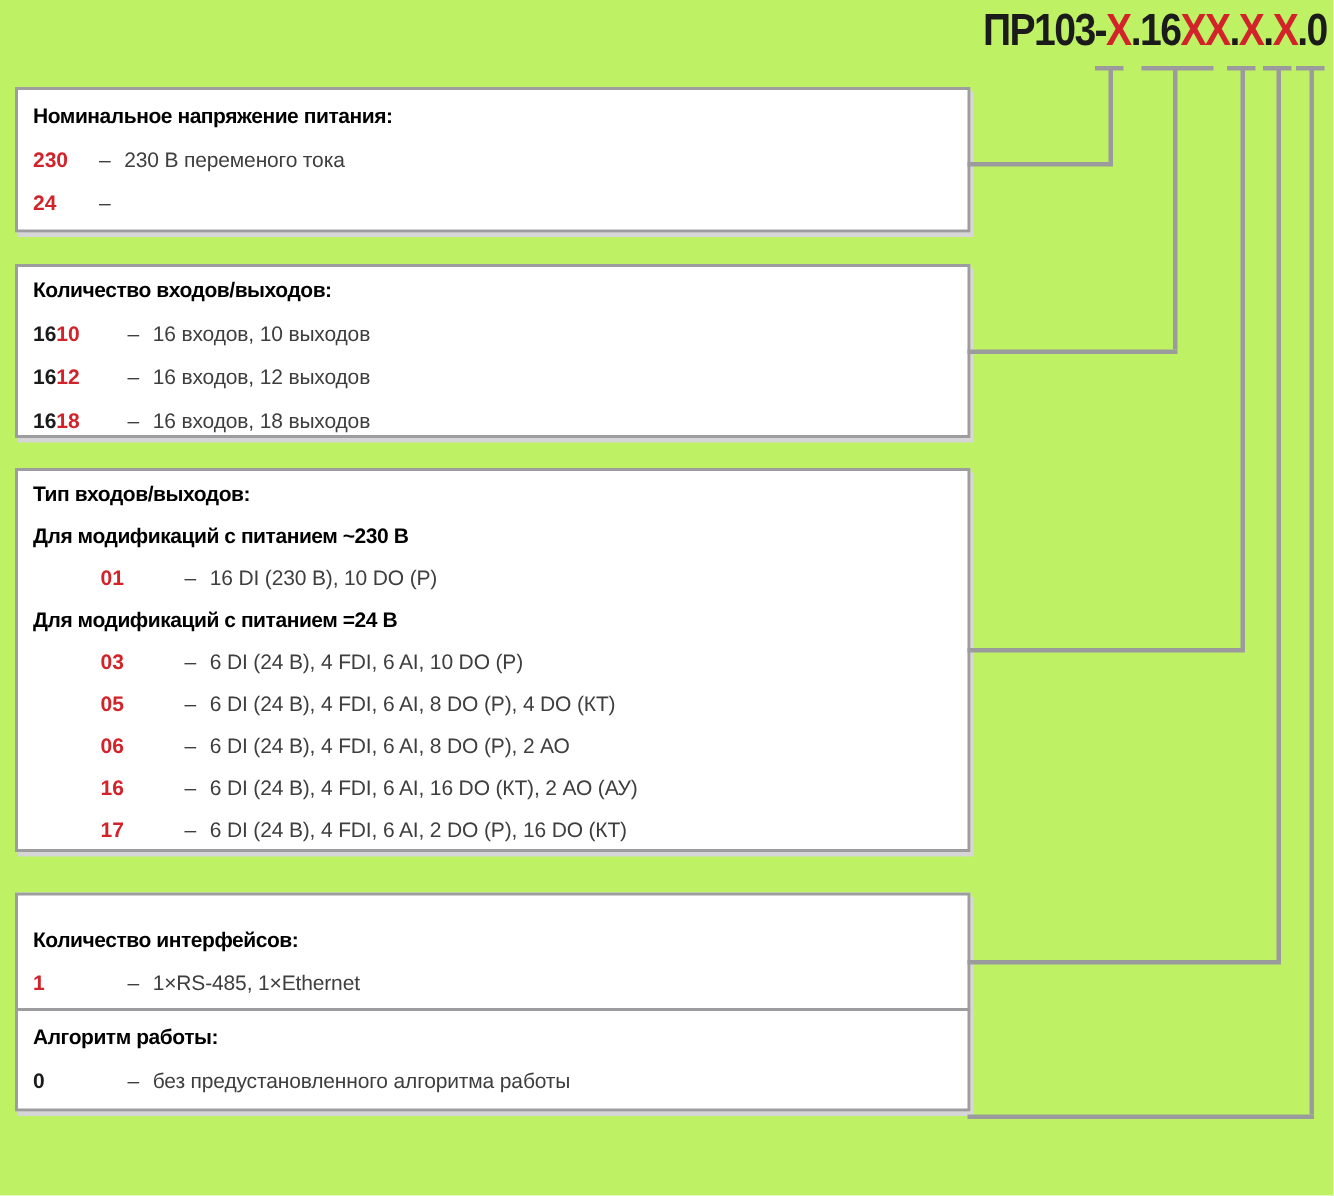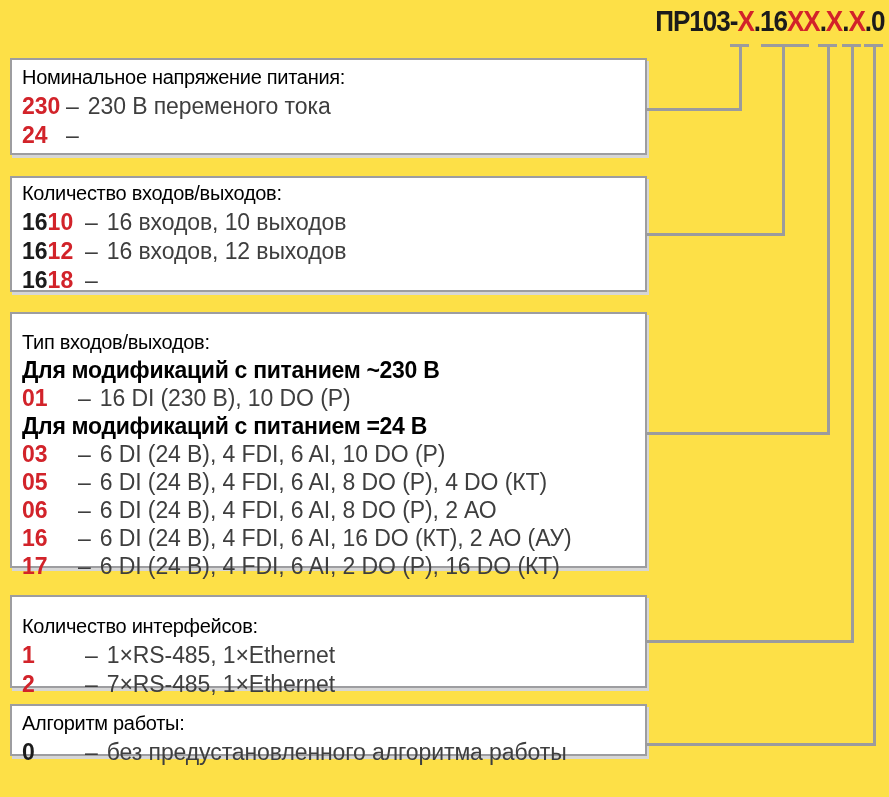--- a/index.html
+++ b/index.html
@@ -1,49 +1,49 @@
 <!DOCTYPE html>
 <html><head>
 <meta charset="utf-8">
 <style>
   html,body{margin:0;padding:0;background:#ffffff;}
   .canvas{
-    position:relative;width:889px;height:797px;background:#fde047;
+    position:relative;width:889px;height:797px;background:#bef264;
     font-family:"Liberation Sans",sans-serif;overflow:hidden;
   }
   
   .title{
     position:absolute;top:4px;right:5px;
     font-size:30px;font-weight:700;letter-spacing:-1.2px;white-space:nowrap;
     transform:scaleX(.87);transform-origin:100% 50%;
     color:#1b1b1b;
   }
   .seg.accent{color:#d2232a;}
   .seg.default{color:#1b1b1b;}
   
   .box{
     position:absolute;left:10px;width:637px;box-sizing:border-box;
     background:#fff;border:2px solid #9d9da0;box-shadow:2px 3px 0 #d6d6d6;
     padding:3px 10px;
   }
   .b1{top:58px;height:97px;}
   .b2{top:176px;height:116px;padding-top:1px;}
-  .b3{top:312px;height:256px;padding-top:14px;}
+  .b3{top:312px;height:256px;padding-top:1px;}
   .b4{top:595px;height:93px;padding-top:15px;}
-  .b5{top:704px;height:52px;}
+  .b5{top:672px;height:69px;}
   .box-header{
-    font-weight:400;font-size:20px;color:#000;line-height:29px;letter-spacing:-.3px;
+    font-weight:700;font-size:14px;color:#000;line-height:29px;letter-spacing:-.3px;
   }
-  .line{line-height:29px;font-size:23px;}
+  .line{line-height:29px;font-size:14px;}
   .b3 .line,.b3 .box-header{line-height:28px;}
   .subheader{font-weight:700;color:#000;letter-spacing:-.3px;}
   .row{display:flex;align-items:baseline;}
   .code{flex:0 0 auto;width:63px;font-weight:700;}
   .b1 .code{width:44px;}
-  .b3 .code{width:56px;}
+  .b3 .code{width:56px;margin-left:45px;}
   .code b{font-weight:700;}
   .code-black{color:#1b1b1b;}
   .code-red{color:#d2232a;}
   .dash{color:#3e3e3e;margin-right:9px;flex:0 0 auto;}
   .desc{color:#3e3e3e;letter-spacing:-.1px;white-space:nowrap;}
   
   .cl{position:absolute;background:#9b9b9d;}
 </style>
 </head>
 <body>
@@ -71,20 +71,21 @@
           <span class="desc">16 входов, 10 выходов</span>
         </div>
         <div class="line row">
           <span class="code"><b class="code-black">16</b><b class="code-red">12</b></span>
           <span class="dash">–</span>
           <span class="desc">16 входов, 12 выходов</span>
         </div>
         <div class="line row">
           <span class="code"><b class="code-black">16</b><b class="code-red">18</b></span>
           <span class="dash">–</span>
+          <span class="desc">16 входов, 18 выходов</span>
         </div>
       </div>
       <div class="box b3">
         <div class="box-header">Тип входов/выходов:</div>
         <div class="line subheader">Для модификаций с питанием ~230 В</div>
         <div class="line row">
           <span class="code"><b class="code-black"></b><b class="code-red">01</b></span>
           <span class="dash">–</span>
           <span class="desc">16 DI (230 В), 10 DO (Р)</span>
         </div>

